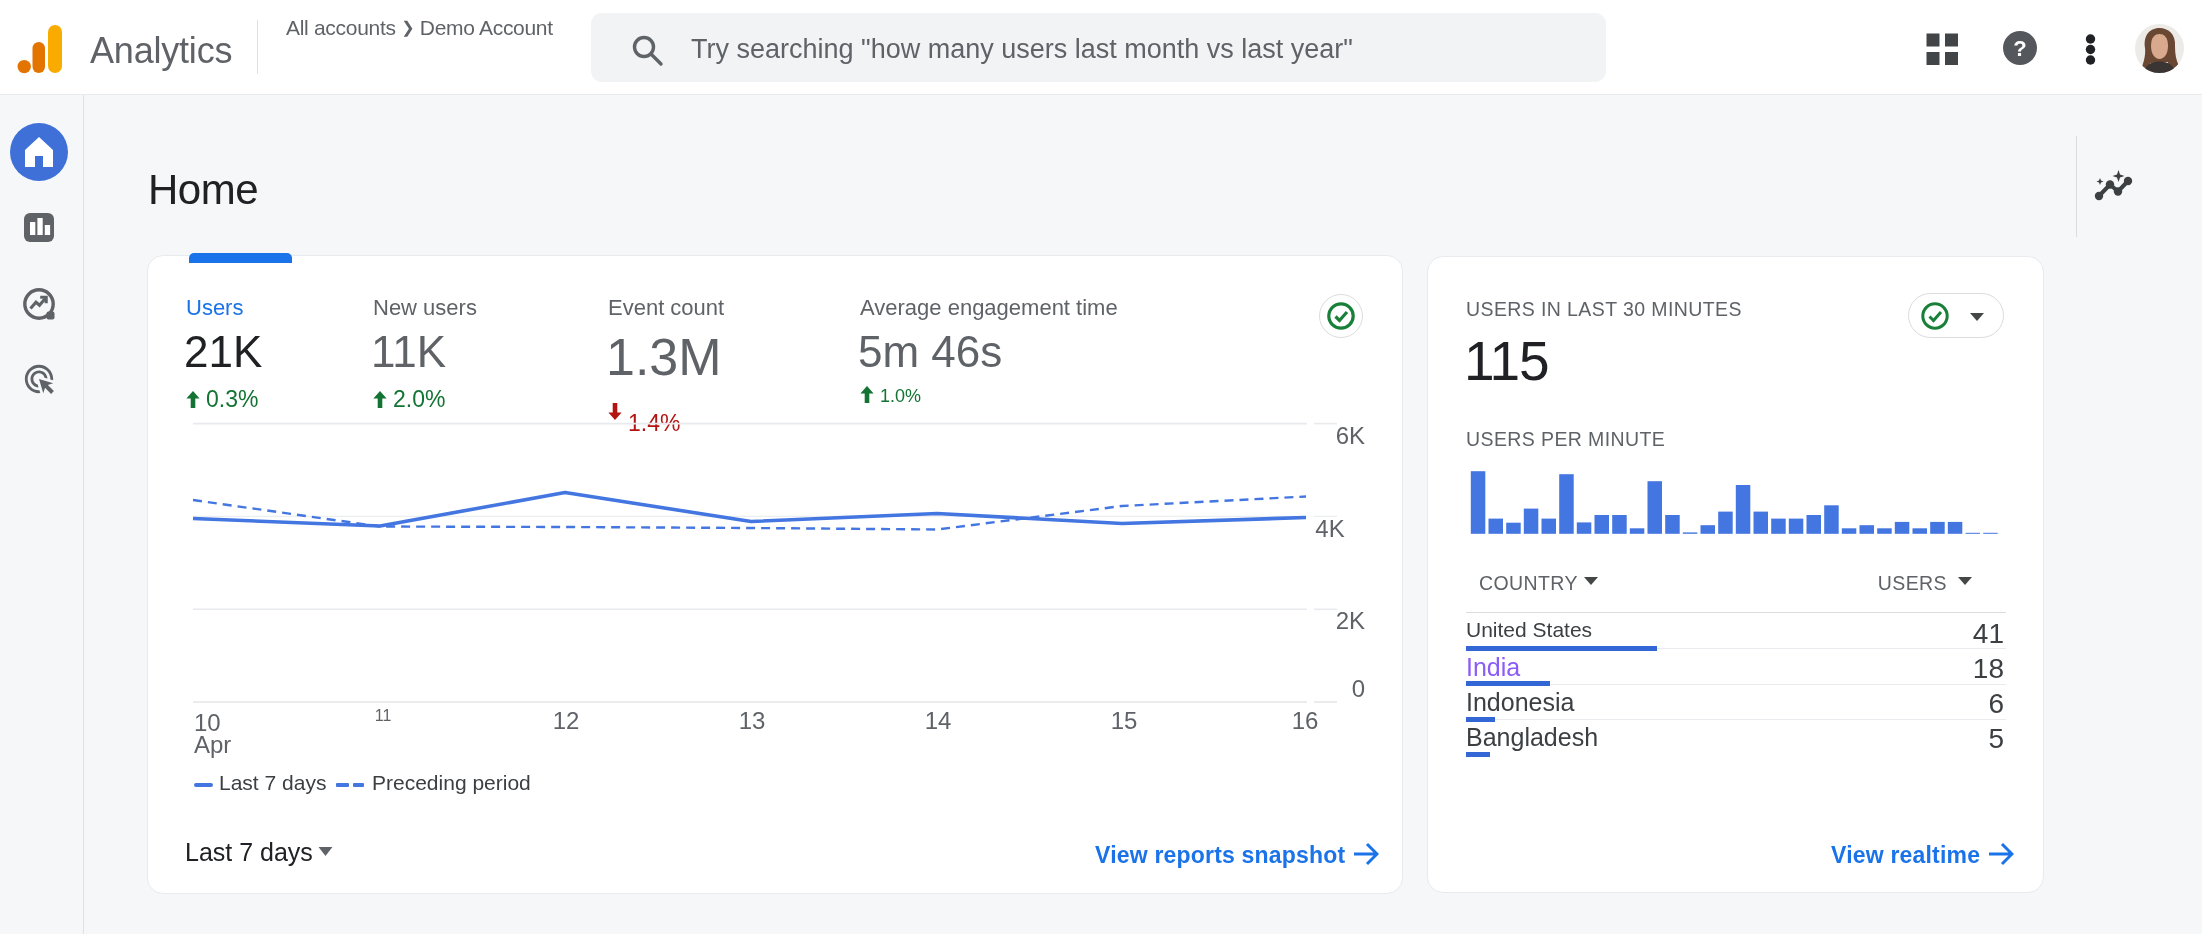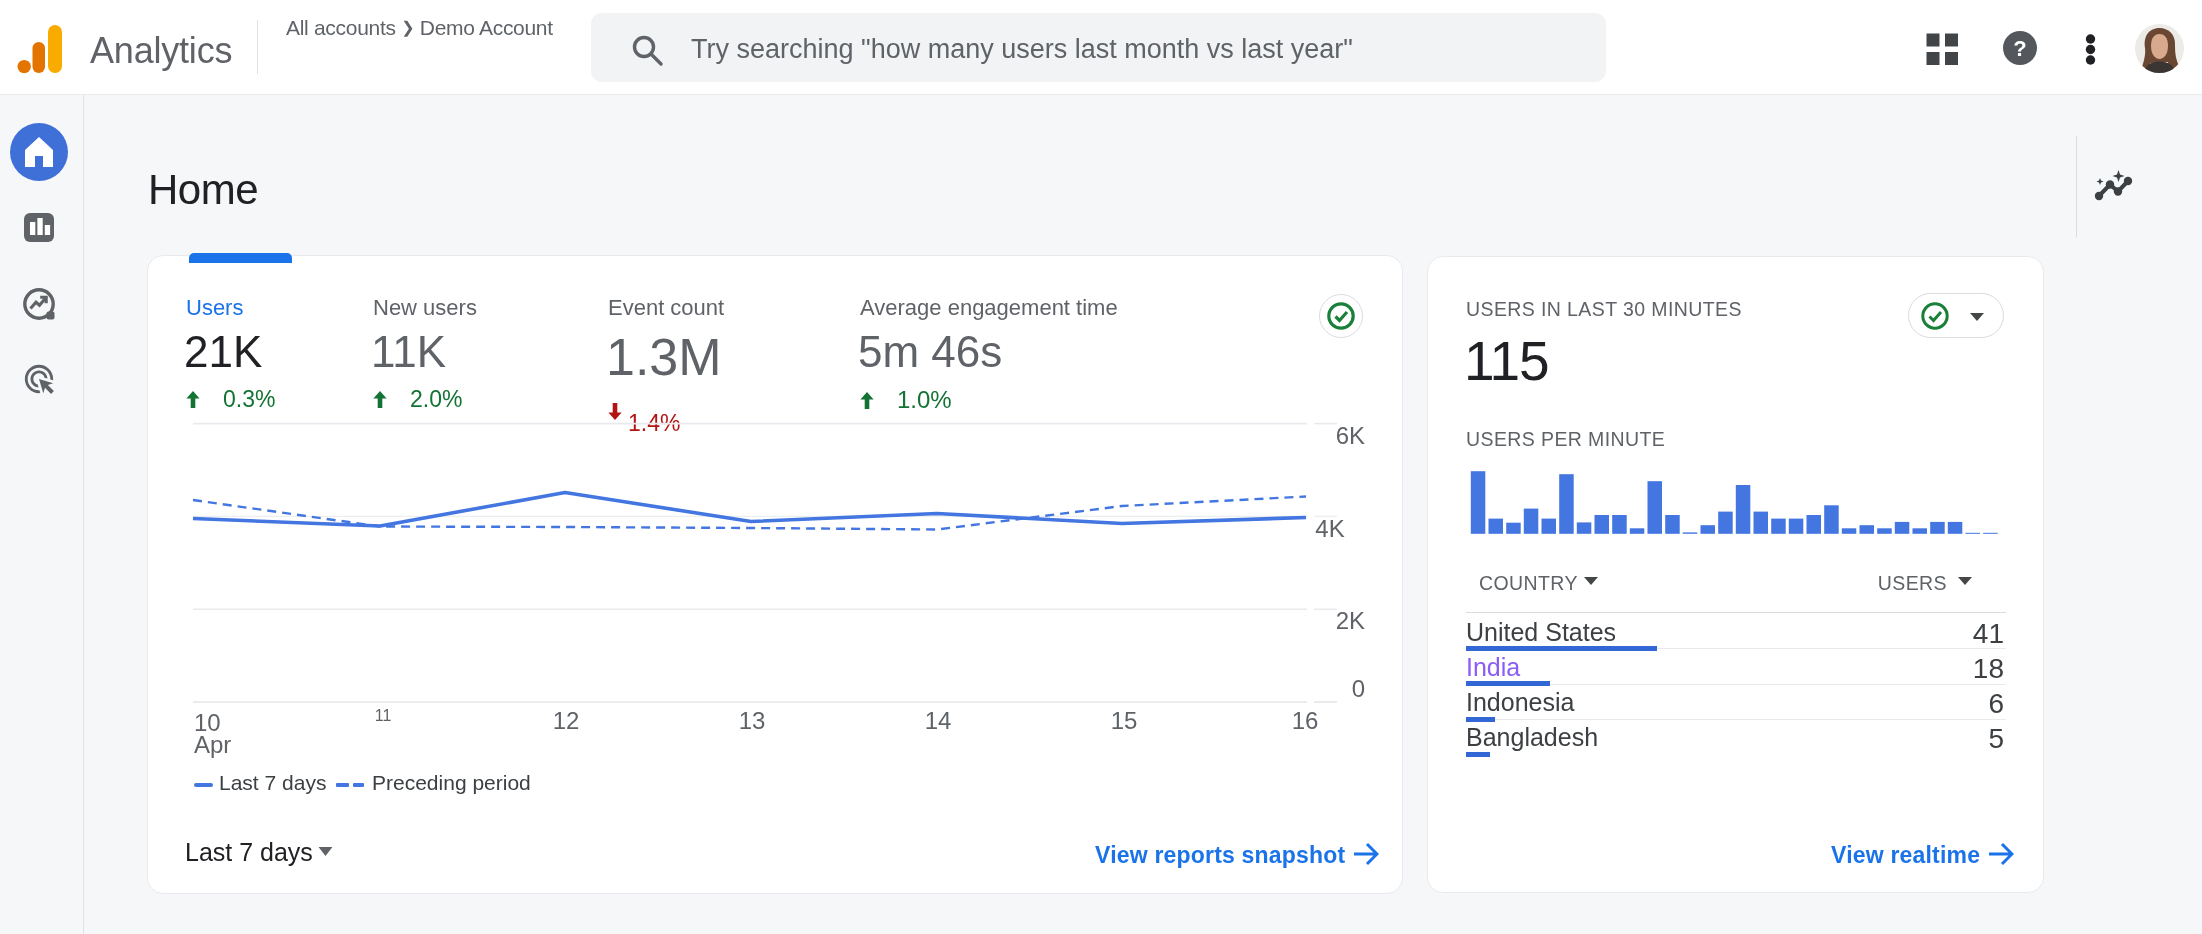--- a/index.html
+++ b/index.html
@@ -5,21 +5,21 @@
   * { margin:0; padding:0; box-sizing:border-box; }
   html,body { width:2202px; height:934px; overflow:hidden; }
   body { font-family:"Liberation Sans", sans-serif; background:#f5f7f9; }
   #page { position:relative; width:2202px; height:934px; }
   .abs { position:absolute; }
   .hdr { left:0; top:0; width:2202px; height:95px; background:#ffffff; }
   .card { background:#ffffff; border-radius:16px; border:1px solid #e8eaed; }
   .gray { color:#5f6368; }
   .dark { color:#202124; }
   .blue { color:#1a73e8; }
-  .green { color:#137333;gap:17px; }
+  .green { color:#137333; }
   .red { color:#b31412; }
 </style>
 </head>
 <body>
 <div id="page">
 
   <div class="abs hdr"></div>
   <div class="abs" style="left:0;top:94px;width:2202px;height:1px;background:#e9eaec;"></div>
 
   <svg class="abs" style="left:14px;top:20px;" width="52" height="56" viewBox="0 0 52 56">
@@ -128,21 +128,21 @@
   <div class="abs gray" style="left:606px;top:327px;font-size:52px;">1.3M</div>
   <div class="abs red" style="left:608px;top:386px;font-size:23px;display:flex;align-items:center;">
       <svg width="14" height="17" viewBox="0 0 14 17" style="margin-right:6px;">
         <path d="M7 17 L13.6 9.4 L9.3 9.4 L9.3 0 L4.7 0 L4.7 9.4 L0.4 9.4 Z" fill="#b31412"></path>
       </svg>
       <span style="font-weight:normal;margin-top:24px;">1.4%</span>
     </div>
 
   <div class="abs gray" style="left:860px;top:295px;font-size:22px;">Average engagement time</div>
   <div class="abs gray" style="left:858px;top:327px;font-size:44px;">5m 46s</div>
-  <div class="abs green" style="left:860px;top:386px;font-size:24px;display:flex;align-items:center;">
+  <div class="abs green" style="left:860px;top:386px;font-size:18px;display:flex;align-items:flex-start;">
       <svg width="14" height="17" viewBox="0 0 14 17" style="margin-right:6px;">
         <path d="M7 0 L13.6 7.6 L9.3 7.6 L9.3 17 L4.7 17 L4.7 7.6 L0.4 7.6 Z" fill="#137333"></path>
       </svg>
       <span style="font-weight:normal;">1.0%</span>
     </div>
 
   <svg class="abs" style="left:1319px;top:294px;" width="44" height="44" viewBox="0 0 44 44">
     <circle cx="22" cy="22" r="21.5" fill="#ffffff" stroke="#dadce0" stroke-width="1"></circle>
     <circle cx="22" cy="22" r="12.2" fill="none" stroke="#188038" stroke-width="3.2"></circle>
     <path d="M16.5 22.5 L20.5 26.5 L28 18" fill="none" stroke="#188038" stroke-width="3.2"></path>
@@ -243,21 +243,21 @@
   <div class="abs gray" style="left:1479px;top:572px;font-size:19.5px;letter-spacing:0.4px;">COUNTRY</div>
   <svg class="abs" style="left:1584px;top:577px;" width="14" height="8" viewBox="0 0 14 8">
       <path d="M0 0 L14 0 L7 8 Z" fill="#444746"></path>
     </svg>
   <div class="abs gray" style="left:1814px;top:572px;width:133px;font-size:19.5px;letter-spacing:0.4px;text-align:right;">USERS</div>
   <svg class="abs" style="left:1958px;top:577px;" width="14" height="8" viewBox="0 0 14 8">
       <path d="M0 0 L14 0 L7 8 Z" fill="#444746"></path>
     </svg>
   <div class="abs" style="left:1466px;top:612px;width:540px;height:1px;background:#dadce0;"></div>
 
-  <div class="abs" style="left:1466px;top:618px;font-size:25px;color:#3c4043;text-align:center;">United States</div>
+  <div class="abs" style="left:1466px;top:618px;font-size:21px;color:#3c4043;text-align:center;">United States</div>
   <div class="abs" style="left:1944px;top:618px;width:60px;font-size:28px;color:#3c4043;text-align:right;">41</div>
   <div class="abs" style="left:1466px;top:648px;width:540px;height:1px;background:#e8eaed;"></div>
   <div class="abs" style="left:1466px;top:646px;width:191px;height:5px;background:#3367d6;"></div>
 
   <div class="abs" style="left:1466px;top:653px;font-size:25px;color:#8b5cf6;">India</div>
   <div class="abs" style="left:1944px;top:653px;width:60px;font-size:28px;color:#3c4043;text-align:right;">18</div>
   <div class="abs" style="left:1466px;top:684px;width:540px;height:1px;background:#e8eaed;"></div>
   <div class="abs" style="left:1466px;top:681px;width:84px;height:5px;background:#3367d6;"></div>
 
   <div class="abs" style="left:1466px;top:688px;font-size:25px;color:#3c4043;">Indonesia</div>

